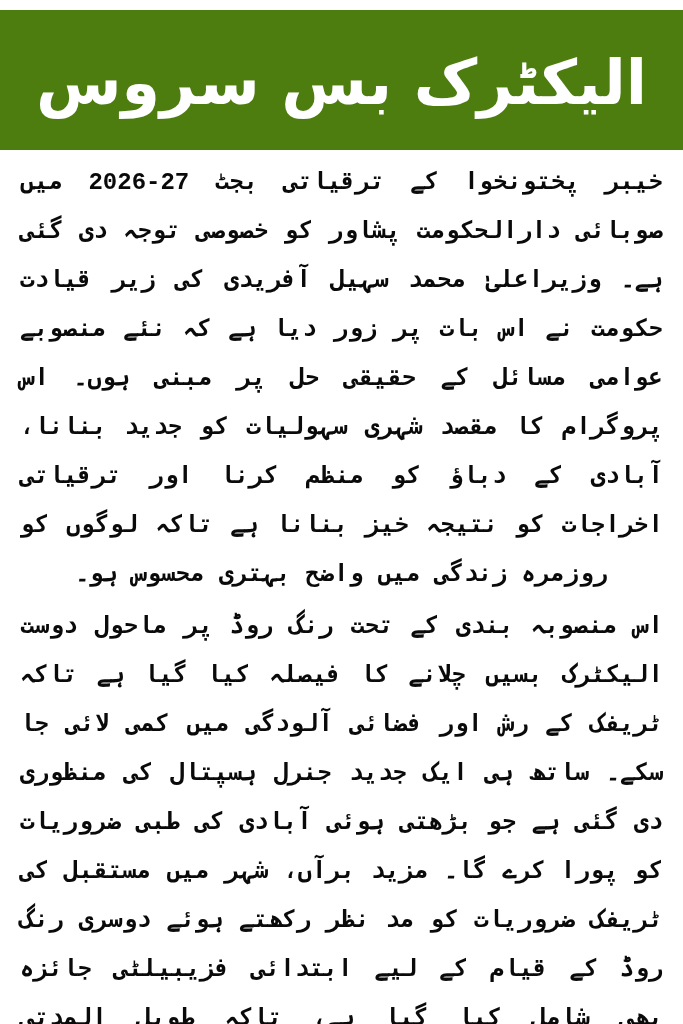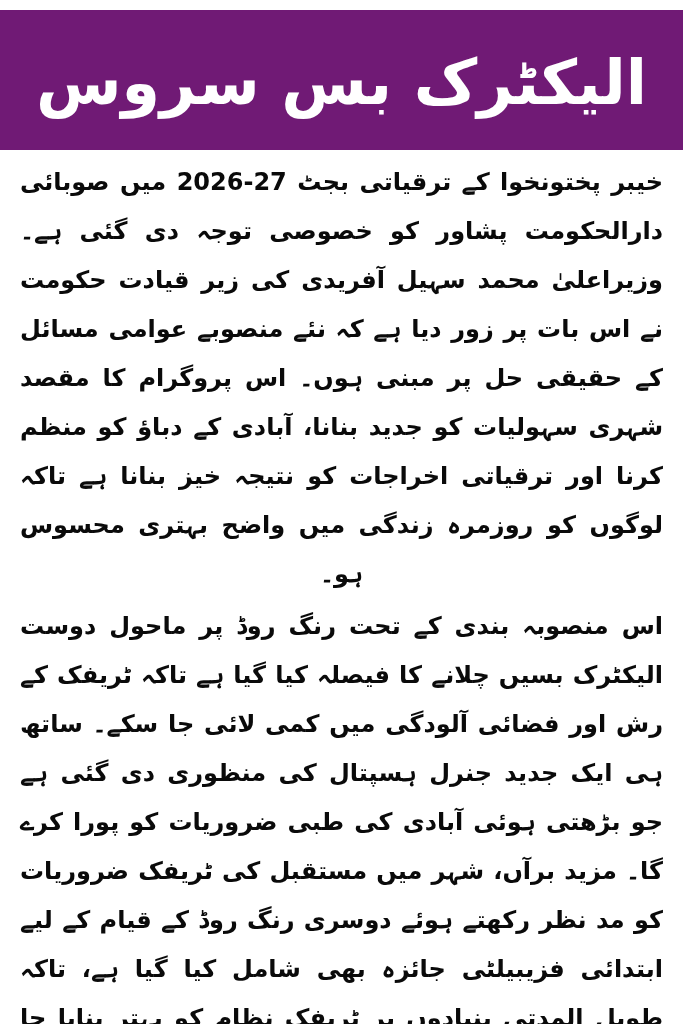--- a/index.html
+++ b/index.html
@@ -54,28 +54,29 @@
     font-size: 24px;
     font-weight: bold;
     line-height: 49px;
     text-align: justify;
     text-align-last: center;
     -moz-text-align-last: center;
     font-family: "DejaVu Sans", sans-serif;
   }
   .article p {
     margin: 0 0 3px 0;
+    font-family: Liberation Mono, monospace;
   }
 </style>
 </head>
 <body>
 
 <div class="page">
 
-  <header class="banner" style="background-color: #701a75;">
+  <header class="banner" style="background-color: #4d7c0f;">
     <h1 style="color: rgb(255, 255, 255);">الیکٹرک بس سروس</h1>
   </header>
 
   <main class="article" style="color: rgb(10, 10, 10);">
     <p>خیبر پختونخوا کے ترقیاتی بجٹ 27-2026 میں صوبائی دارالحکومت پشاور کو خصوصی توجہ دی گئی ہے۔ وزیراعلیٰ محمد سہیل آفریدی کی زیر قیادت حکومت نے اس بات پر زور دیا ہے کہ نئے منصوبے عوامی مسائل کے حقیقی حل پر مبنی ہوں۔ اس پروگرام کا مقصد شہری سہولیات کو جدید بنانا، آبادی کے دباؤ کو منظم کرنا اور ترقیاتی اخراجات کو نتیجہ خیز بنانا ہے تاکہ لوگوں کو روزمرہ زندگی میں واضح بہتری محسوس ہو۔</p>
     <p>اس منصوبہ بندی کے تحت رنگ روڈ پر ماحول دوست الیکٹرک بسیں چلانے کا فیصلہ کیا گیا ہے تاکہ ٹریفک کے رش اور فضائی آلودگی میں کمی لائی جا سکے۔ ساتھ ہی ایک جدید جنرل ہسپتال کی منظوری دی گئی ہے جو بڑھتی ہوئی آبادی کی طبی ضروریات کو پورا کرے گا۔ مزید برآں، شہر میں مستقبل کی ٹریفک ضروریات کو مد نظر رکھتے ہوئے دوسری رنگ روڈ کے قیام کے لیے ابتدائی فزیبیلٹی جائزہ بھی شامل کیا گیا ہے، تاکہ طویل المدتی بنیادوں پر ٹریفک نظام کو بہتر بنایا جا سکے۔</p>
 
   </main>
 
 </div>

